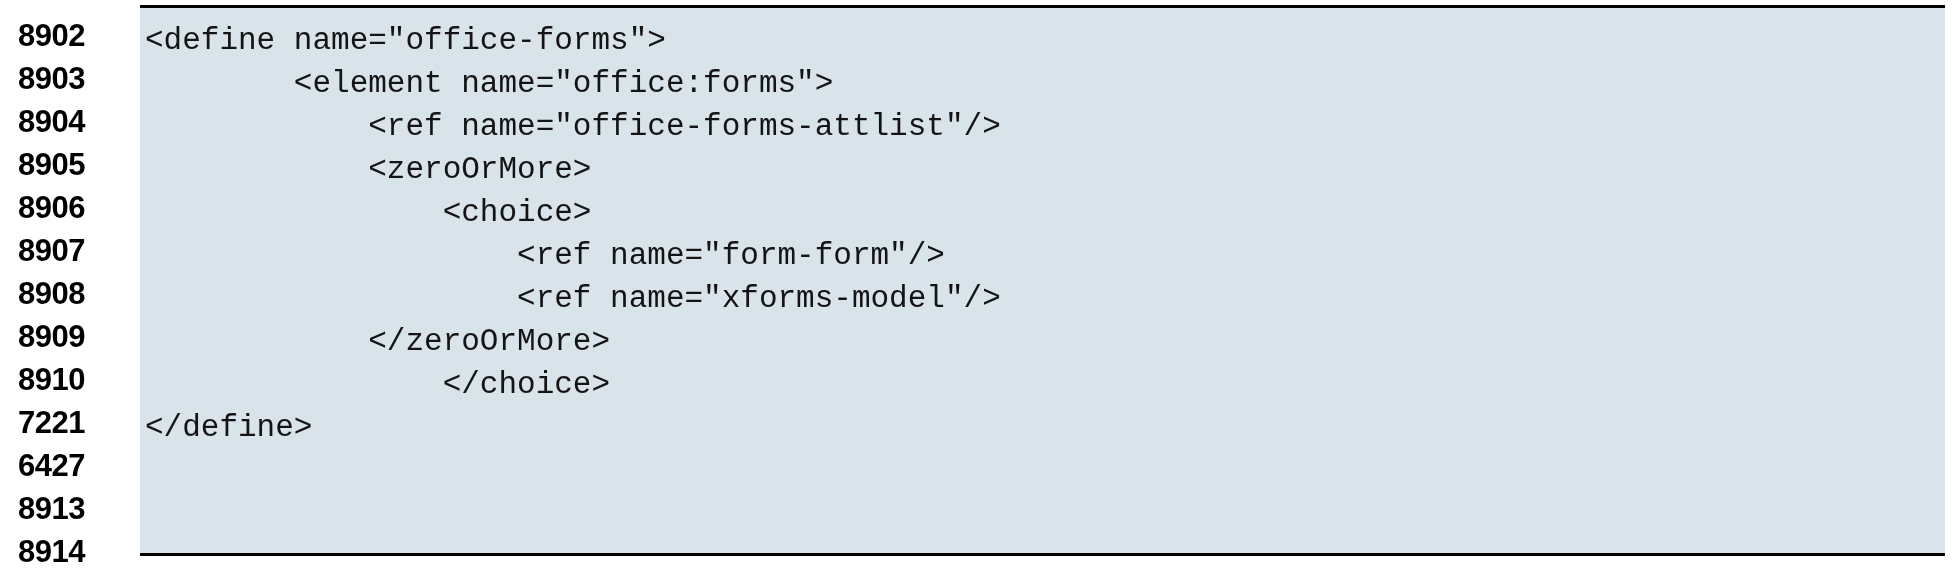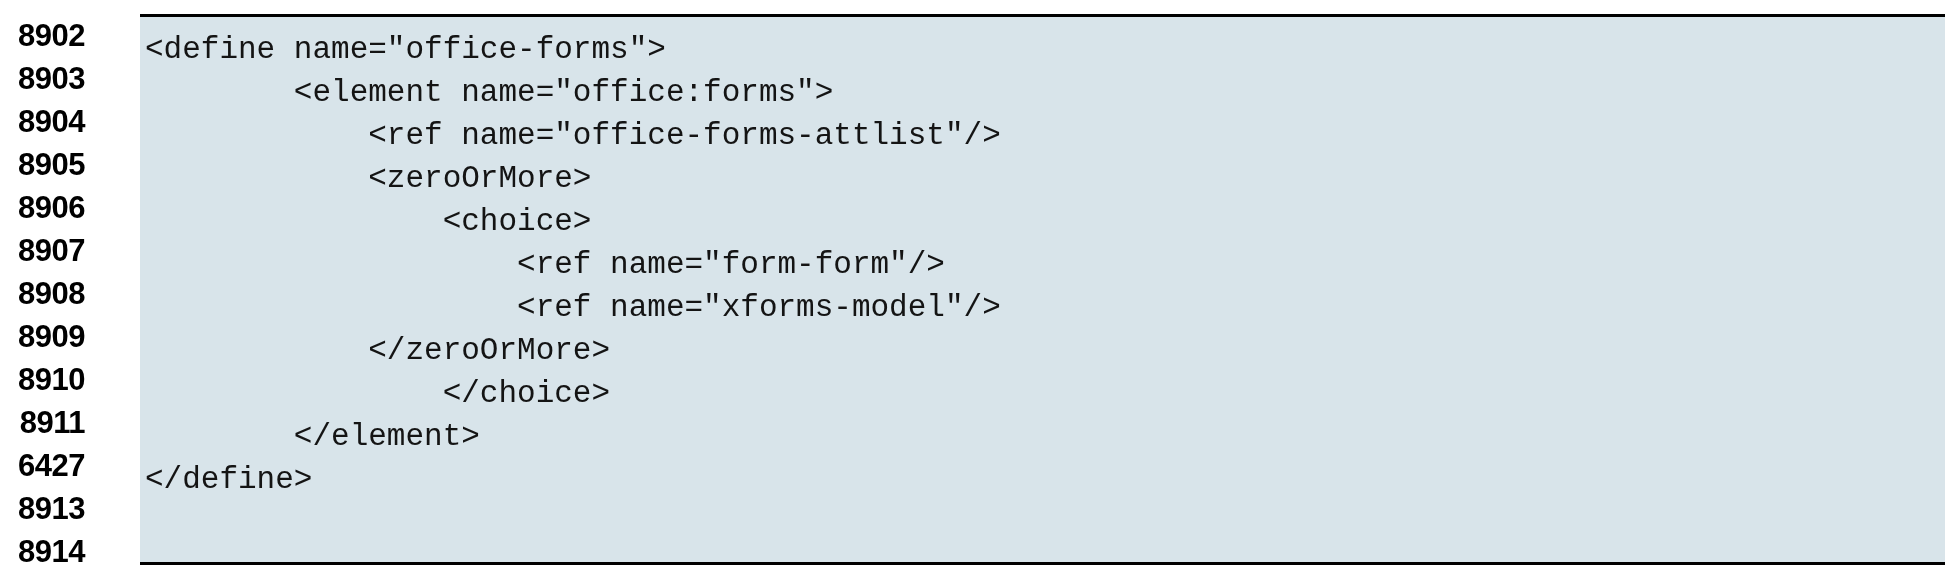--- a/index.html
+++ b/index.html
@@ -12,21 +12,21 @@
     height: 573px;
     overflow: hidden;
     font-family: "Liberation Sans", sans-serif;
   }
 
   .listing {
     position: relative;
     width: 1957px;
     height: 573px;
     display: flex;
-    align-items: center;
+    align-items: flex-start;
     background: #ffffff;
   }
 
   
   .gutter {
     width: 100px;
     flex: 0 0 100px;
     padding-top: 14px;
     box-sizing: border-box;
     background: #ffffff;
@@ -84,35 +84,34 @@
   <div class="gutter">
     <div class="lineno">8902</div>
     <div class="lineno">8903</div>
     <div class="lineno">8904</div>
     <div class="lineno">8905</div>
     <div class="lineno">8906</div>
     <div class="lineno">8907</div>
     <div class="lineno">8908</div>
     <div class="lineno">8909</div>
     <div class="lineno">8910</div>
-    <div class="lineno">8911</div>
+    <div class="lineno">7221</div>
     <div class="lineno">6427</div>
     <div class="lineno">8913</div>
     <div class="lineno">8914</div>
   </div>
 
   <div class="spacer"></div>
 
   <div class="codeblock">
     <div class="codeline">&lt;define name="office-forms"&gt;</div>
     <div class="codeline">        &lt;element name="office:forms"&gt;</div>
     <div class="codeline">            &lt;ref name="office-forms-attlist"/&gt;</div>
     <div class="codeline">            &lt;zeroOrMore&gt;</div>
     <div class="codeline">                &lt;choice&gt;</div>
     <div class="codeline">                    &lt;ref name="form-form"/&gt;</div>
     <div class="codeline">                    &lt;ref name="xforms-model"/&gt;</div>
     <div class="codeline">            &lt;/zeroOrMore&gt;</div>
     <div class="codeline">                &lt;/choice&gt;</div>
-    <div class="codeline">        &lt;/element&gt;</div>
     <div class="codeline">&lt;/define&gt;</div>
   </div>
 
 </div>
 
 </body></html>

